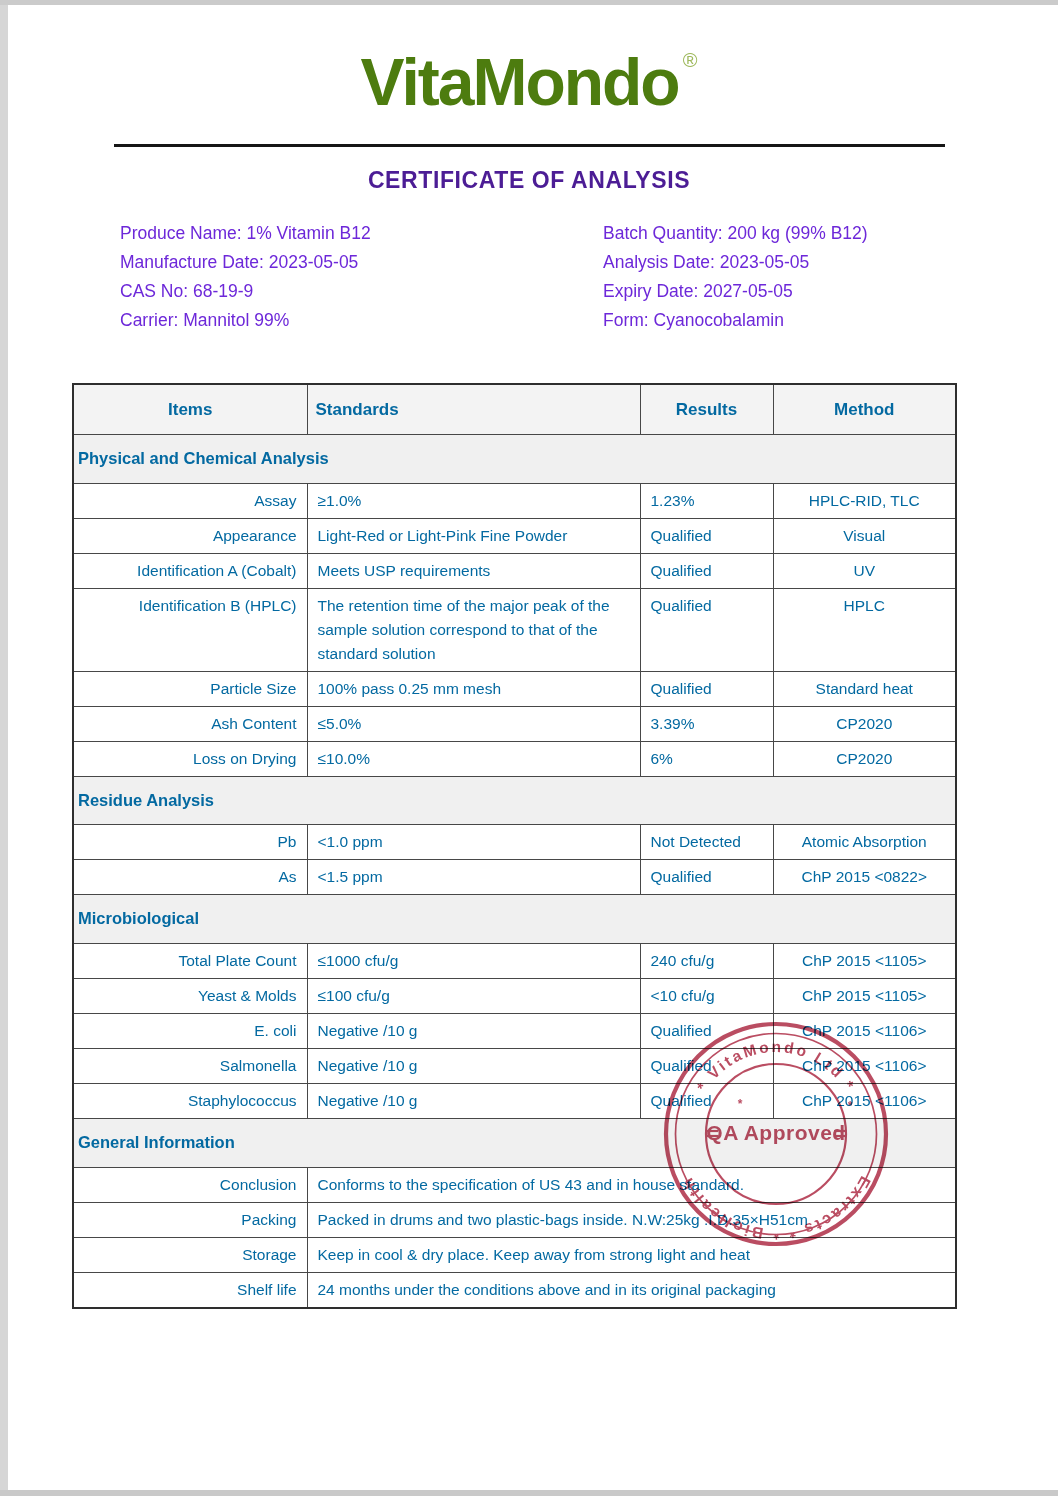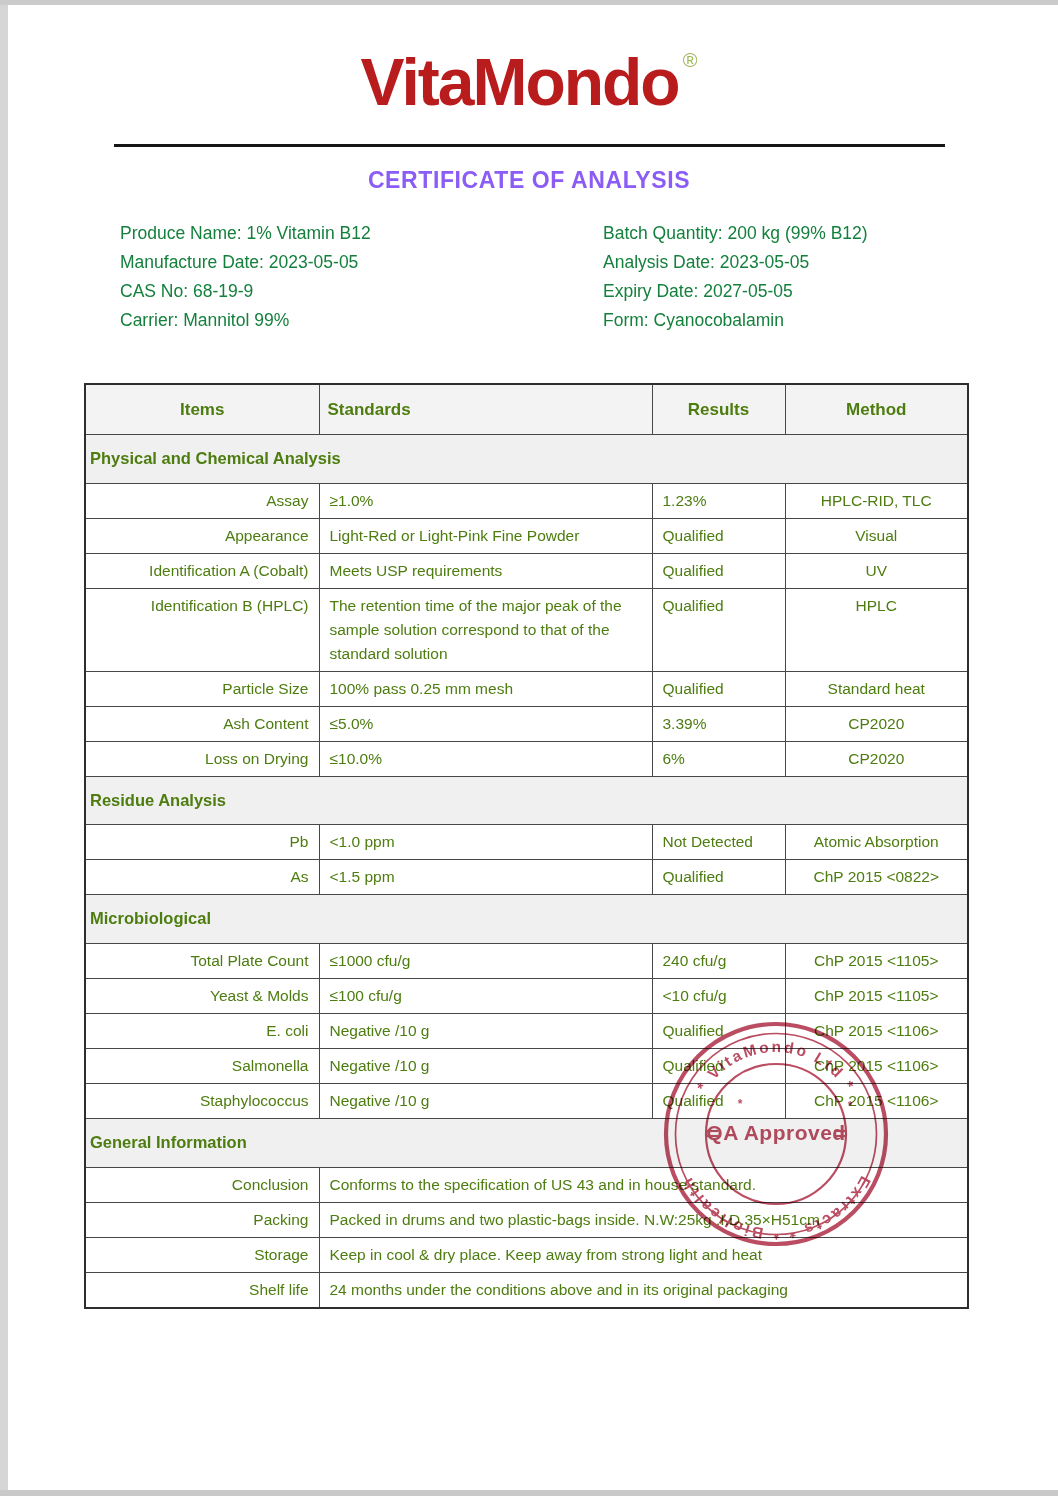--- a/index.html
+++ b/index.html
@@ -4,32 +4,32 @@
 <style>
   html,body{margin:0;padding:0;background:#ffffff;}
   .page{position:relative;width:1058px;height:1496px;background:#ffffff;overflow:hidden;
         font-family:"Liberation Sans","DejaVu Sans",sans-serif;color:#3a3a3a;}
   
   .edge-top{position:absolute;left:0;top:0;width:1058px;height:5px;background:#cbcbcb;}
   .edge-left{position:absolute;left:0;top:5px;width:8px;height:1491px;background:#d6d6d6;}
   .edge-bottom{position:absolute;left:0;top:1490px;width:1058px;height:6px;background:#c9c9c9;}
   
   .logo-row{position:absolute;left:0;top:44px;width:100%;text-align:center;}
-  .logo{font-size:66px;font-weight:700;letter-spacing:-2px;color:#b91c1c;}
+  .logo{font-size:66px;font-weight:700;letter-spacing:-2px;color:#4d7c0f;}
   .logo-reg{font-size:20px;font-weight:400;color:#9db85a;vertical-align:38px;margin-left:4px;}
   .rule{position:absolute;left:114px;top:144px;width:831px;height:3px;background:#161616;}
   .doc-title{position:absolute;left:0;top:167px;width:100%;text-align:center;margin:0;
-             font-size:23px;font-weight:700;letter-spacing:.6px;color:#8b5cf6;}
-  
-  .meta{position:absolute;top:219px;font-size:17.5px;line-height:29px;color:#15803d;}
+             font-size:23px;font-weight:700;letter-spacing:.6px;color:#4c1d95;}
+  
+  .meta{position:absolute;top:219px;font-size:17.5px;line-height:29px;color:#6d28d9;}
   .meta-left{left:120px;width:470px;}
   .meta-right{left:603px;width:400px;}
   
-  table.coa{position:absolute;left:84px;top:383px;width:883px;border-collapse:collapse;
-            table-layout:fixed;font-size:15.5px;color:#4d7c0f;border:2.5px solid #2e2e2e;}
+  table.coa{position:absolute;left:72px;top:383px;width:883px;border-collapse:collapse;
+            table-layout:fixed;font-size:15.5px;color:#0369a1;border:2.5px solid #2e2e2e;}
   table.coa th,table.coa td{border:1.5px solid #474747;}
   table.coa th{height:49px;background:#f3f3f3;font-size:17px;font-weight:700;text-align:center;padding:0 8px;}
   table.coa th.h1{text-align:left;padding-left:8px;}
   table.coa td{padding:5px 10px;vertical-align:top;line-height:1.55;}
   table.coa td.section{background:#f0f0f0;font-weight:700;font-size:16.5px;padding:11px 4px;}
   table.coa td.c0{height:20px;text-align:right;}
   table.coa td.c3{text-align:center;}
   
   .stamp{position:absolute;left:636px;top:994px;width:280px;height:280px;
          mix-blend-mode:multiply;opacity:.88;}

